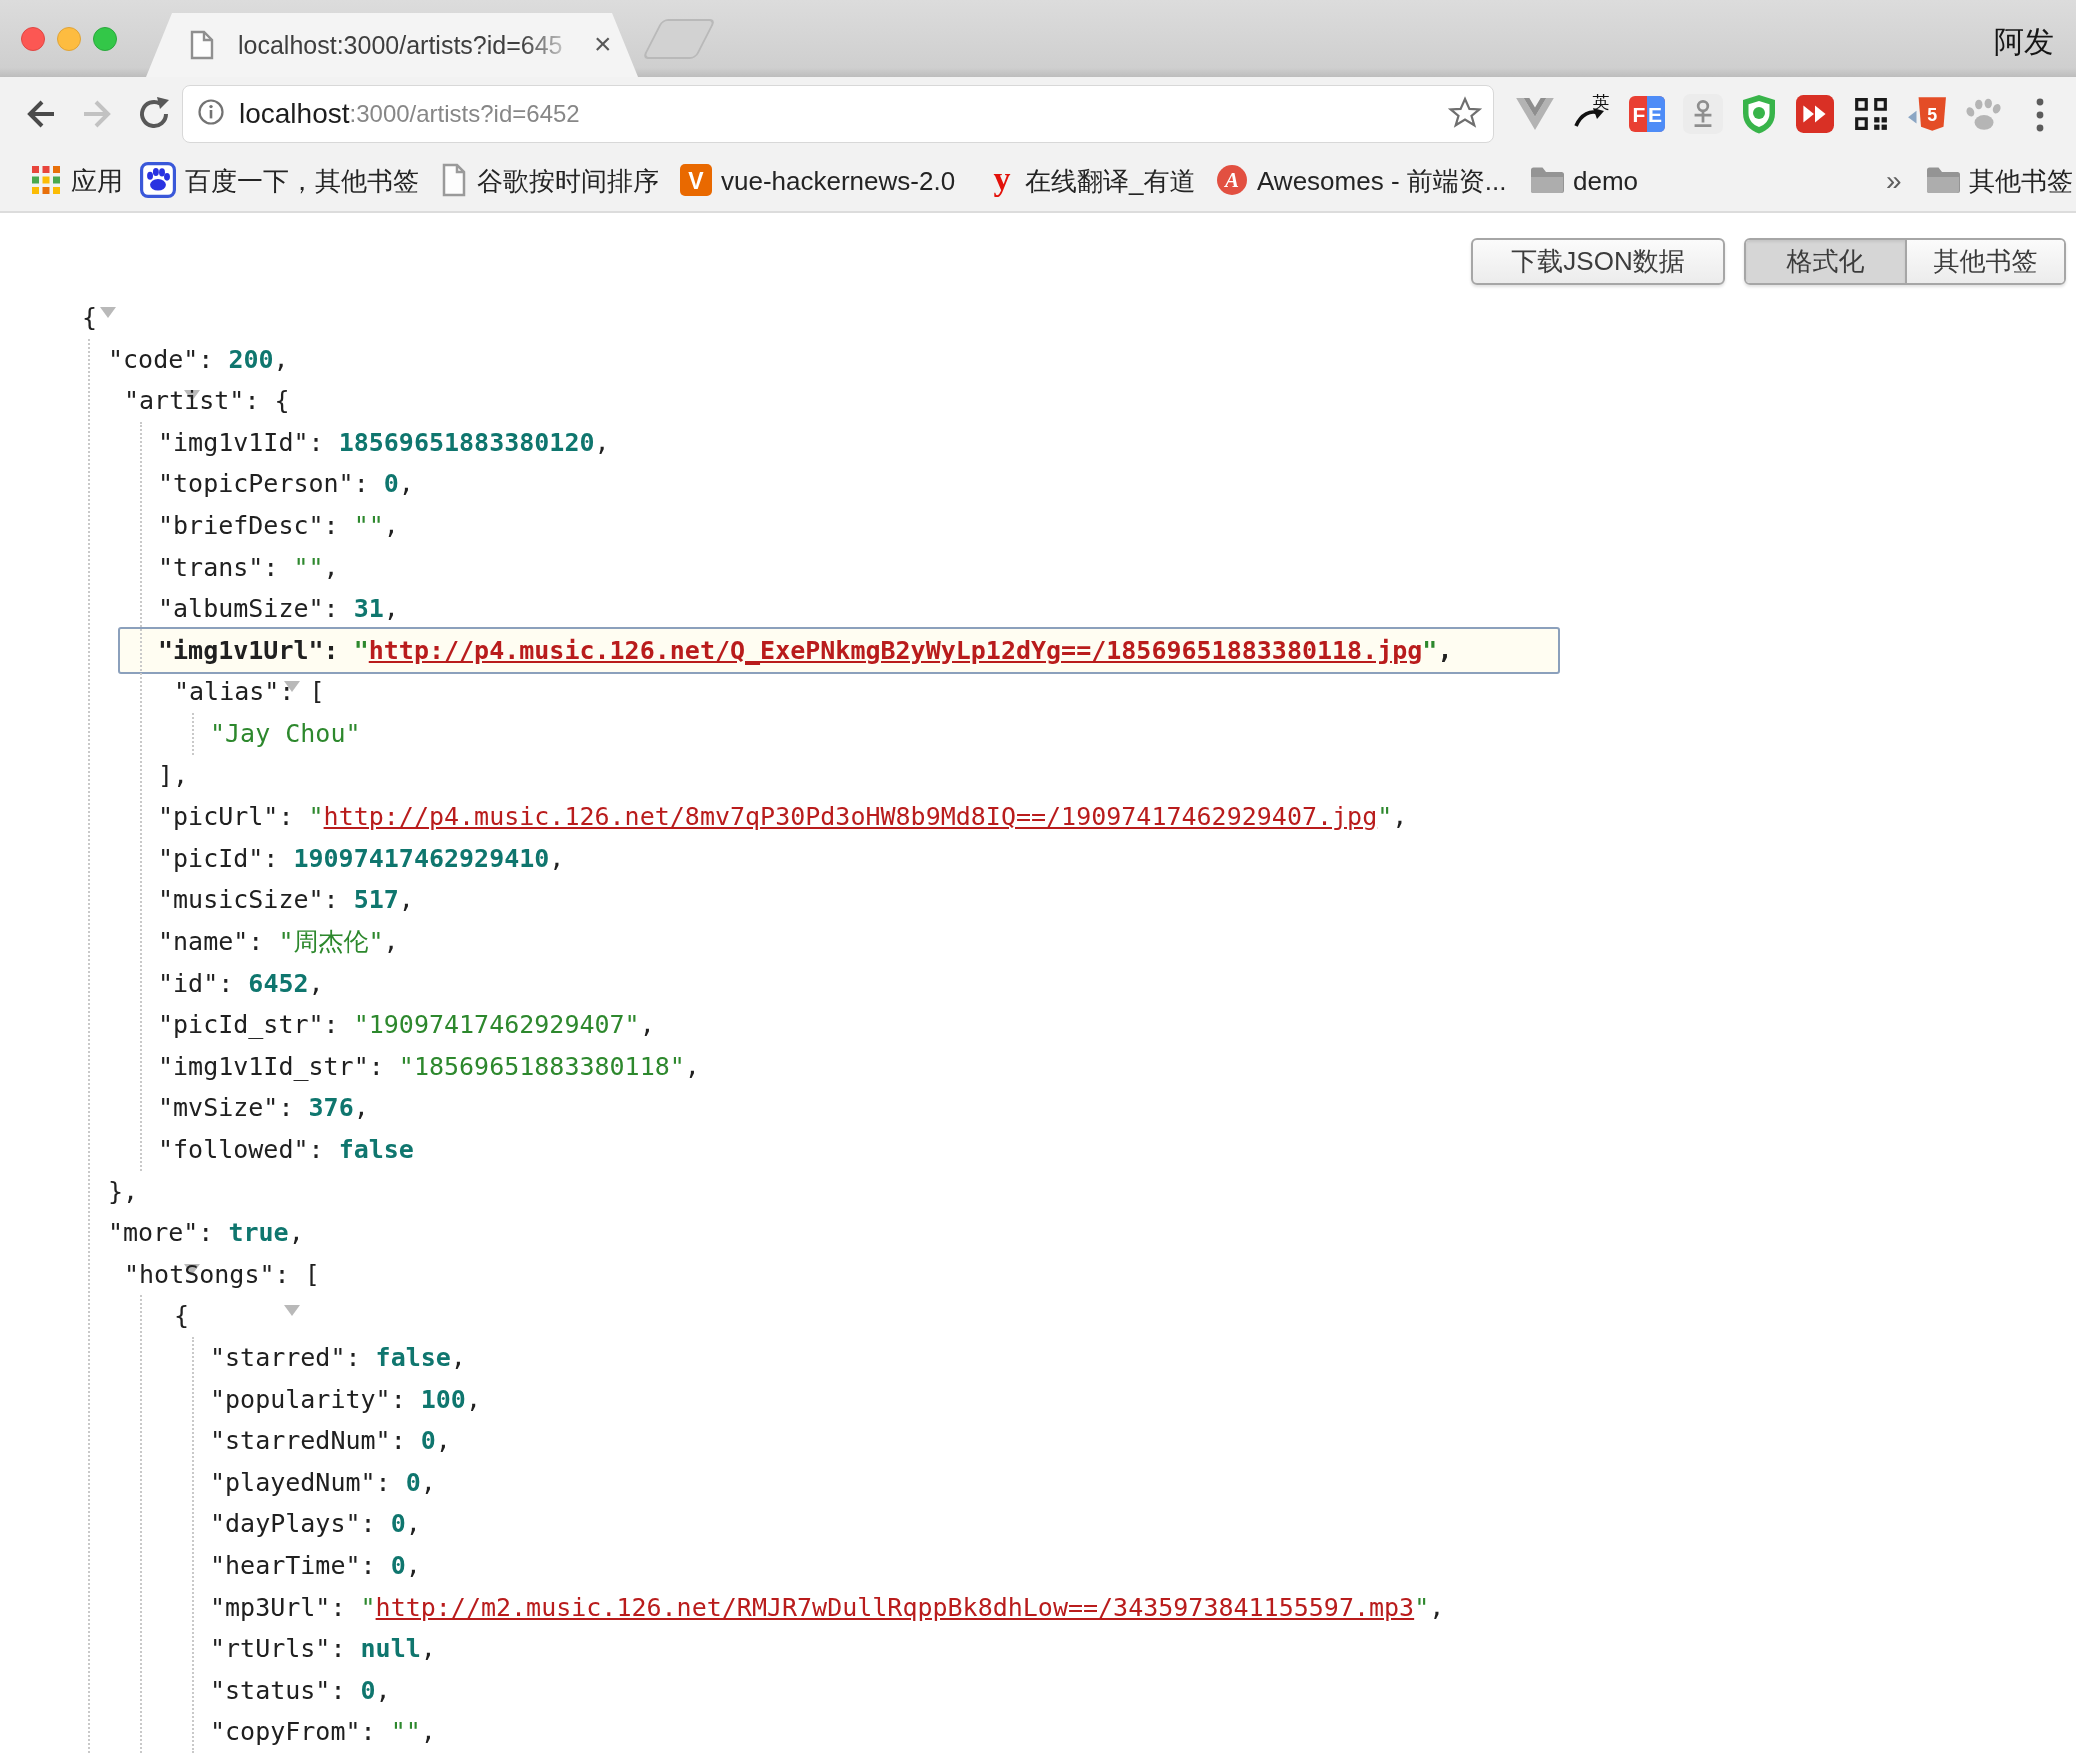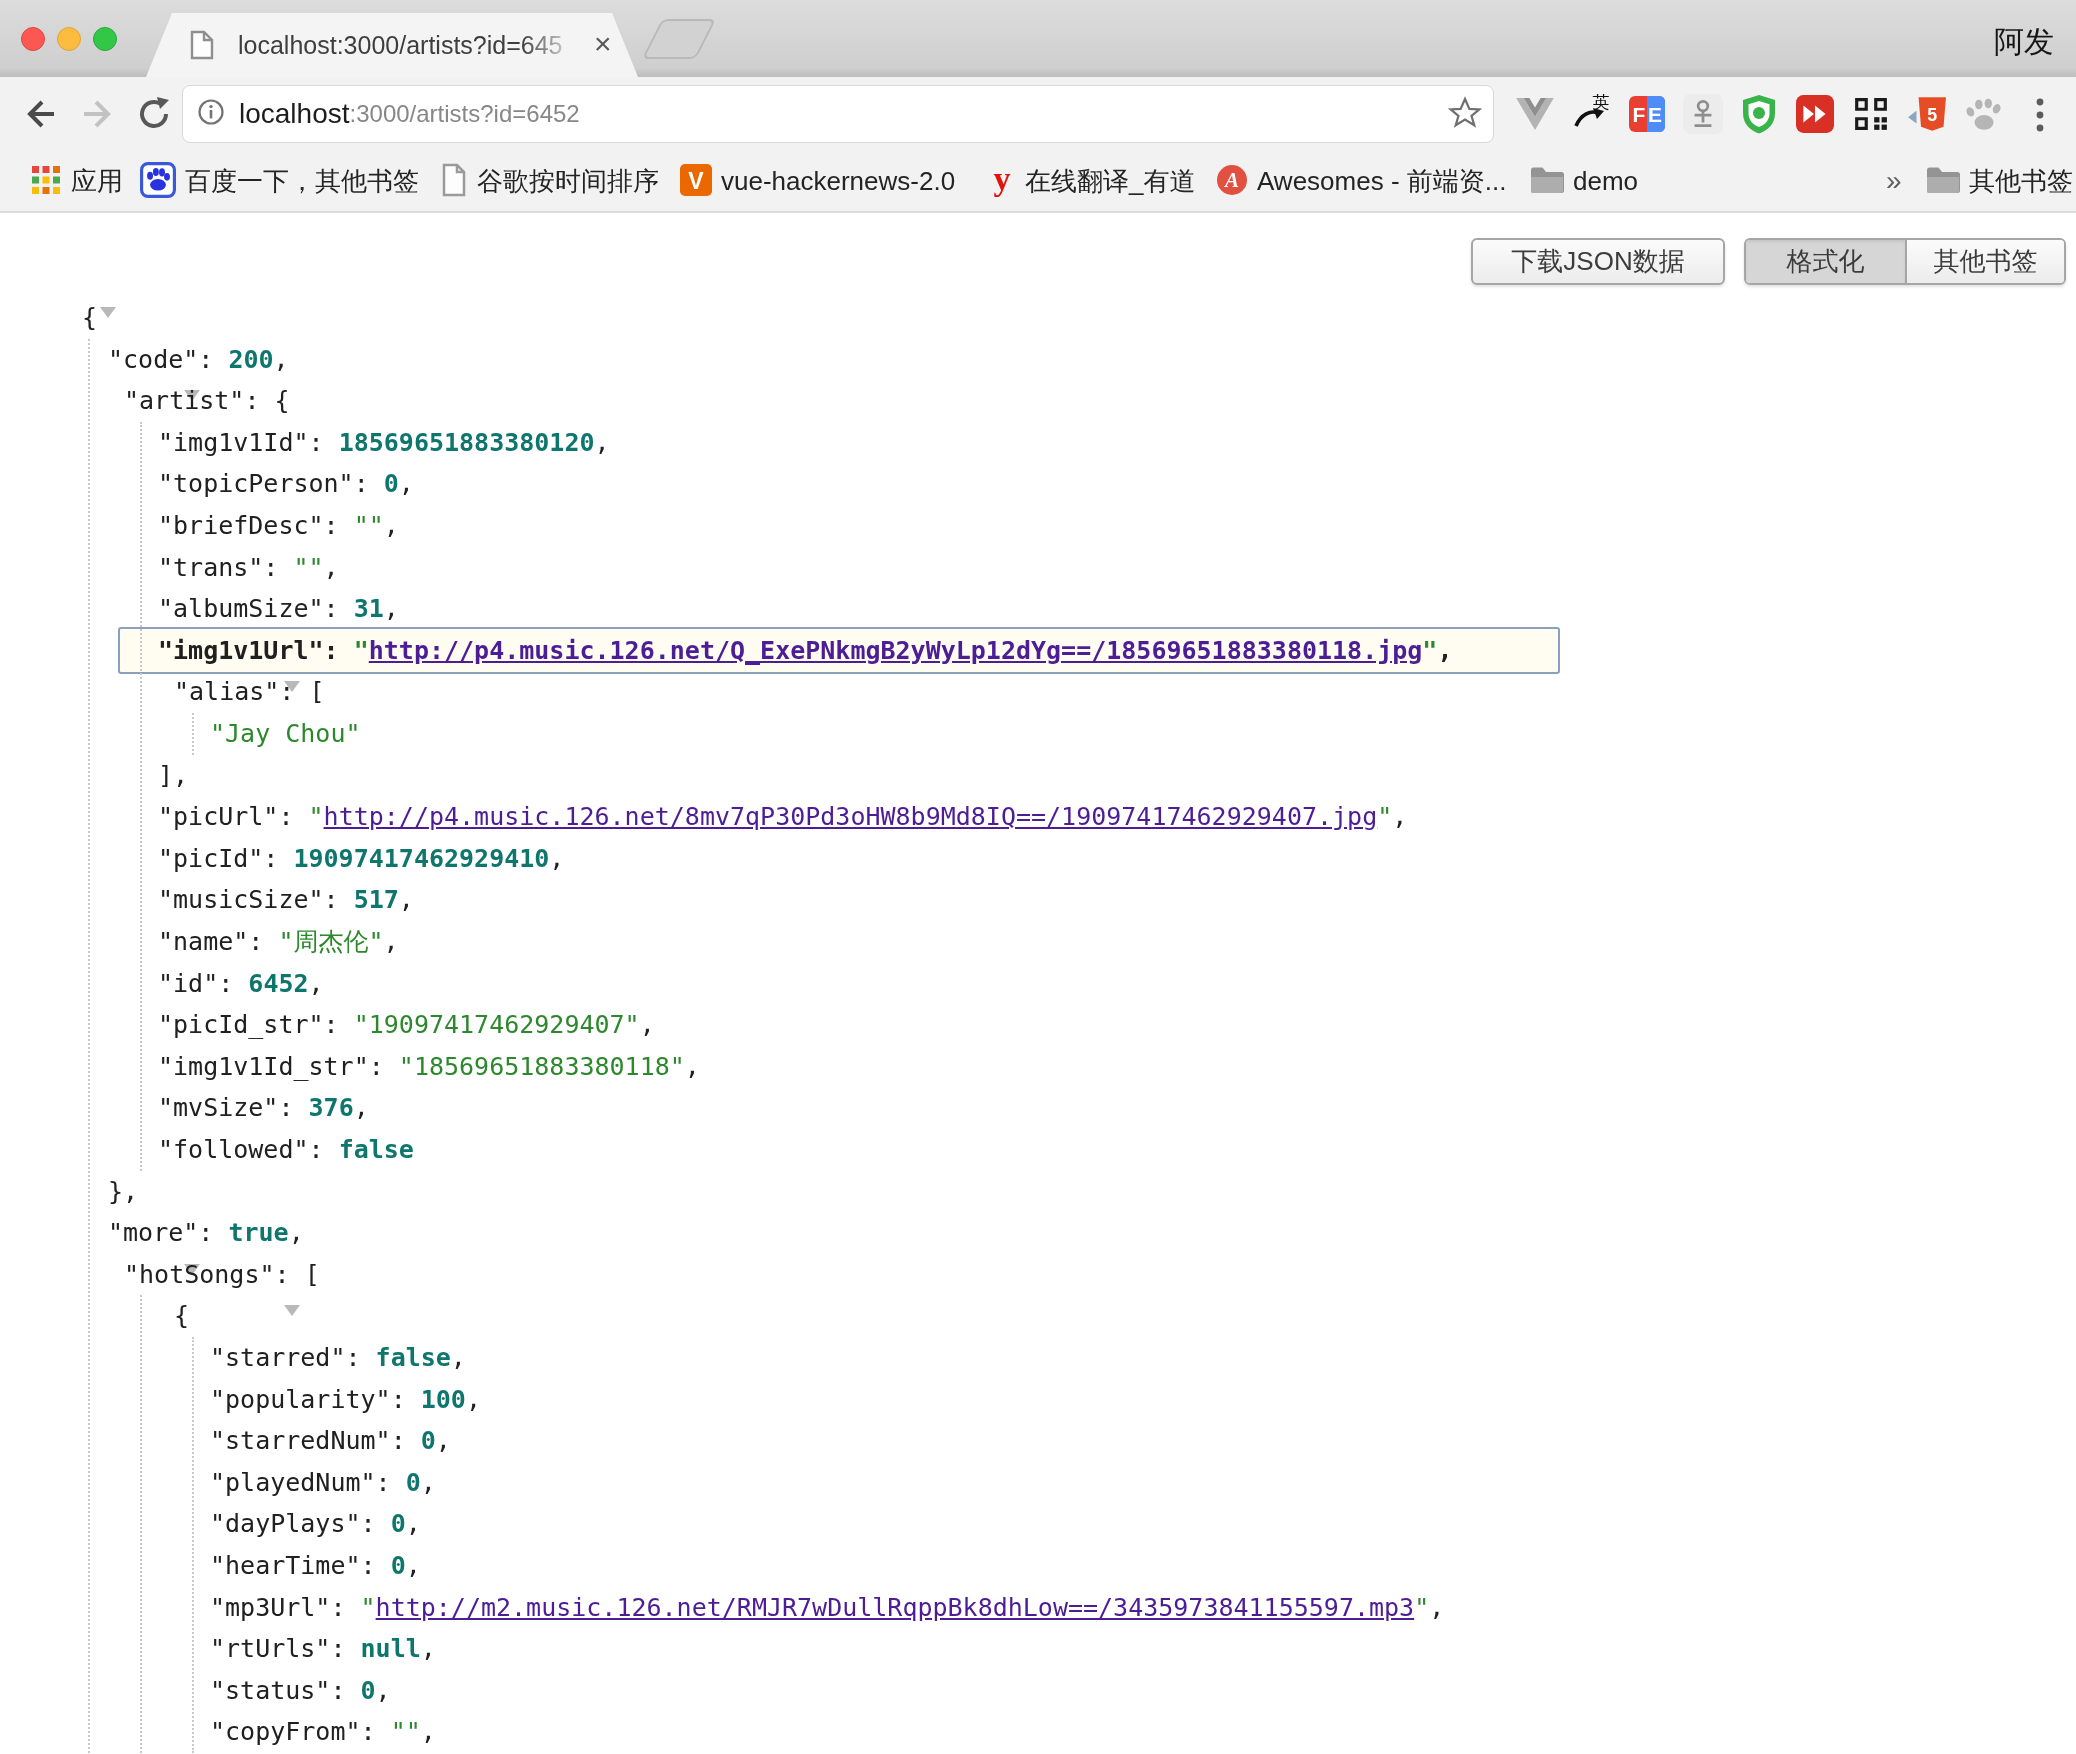--- a/index.html
+++ b/index.html
@@ -59,21 +59,21 @@
               font-size:26px;color:#3c3c3c;cursor:pointer;}
 
   
   #json-tree{position:absolute;left:0;top:0;width:2076px;height:1754px;}
   .jrow{position:absolute;left:0;width:2076px;height:42px;line-height:42px;white-space:pre;
         font-family:"DejaVu Sans Mono",monospace;font-size:25px;color:#202020;box-sizing:border-box;}
   .jrow>span{position:relative;}
   .tk{color:#202020;} .tp{color:#202020;}
   .tn{color:#0f766e;font-weight:bold;}
   .ts{color:#2d882d;}
-  .tl{color:#4c1d95;text-decoration:underline;cursor:pointer;}
+  .tl{color:#b91c1c;text-decoration:underline;cursor:pointer;}
   .jrow.hl span{font-weight:bold;}
   .hlbox{position:absolute;left:118px;top:-3px;width:1442px;height:47px;background:#fffdf2;
          border:2px solid #8ba0bc;border-radius:3px;box-sizing:border-box;}
   .tri{position:absolute;top:15px;width:0;height:0;border-left:8px solid transparent;
        border-right:8px solid transparent;border-top:11px solid #b9b9b9;cursor:pointer;}
   .guide{position:absolute;width:0;border-left:2px dotted #c9c9c9;}
 </style>
 </head>
 <body>
 

